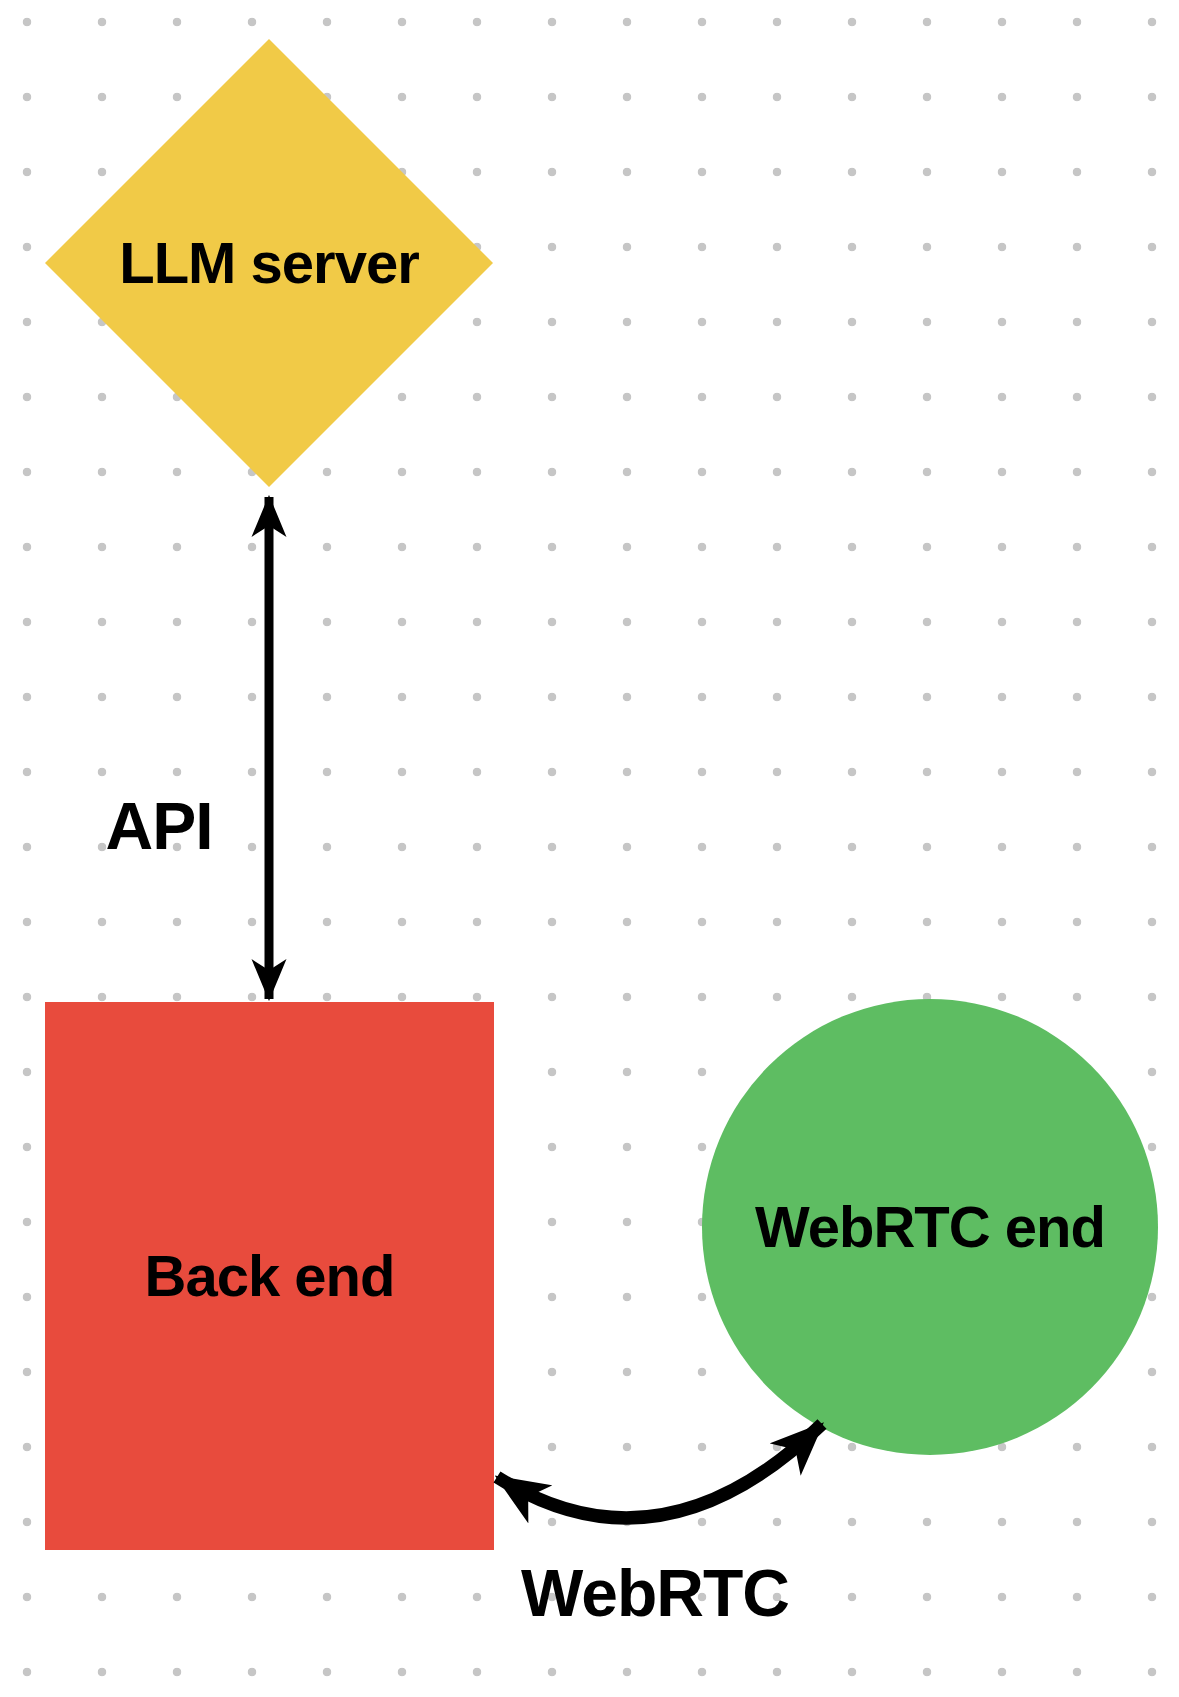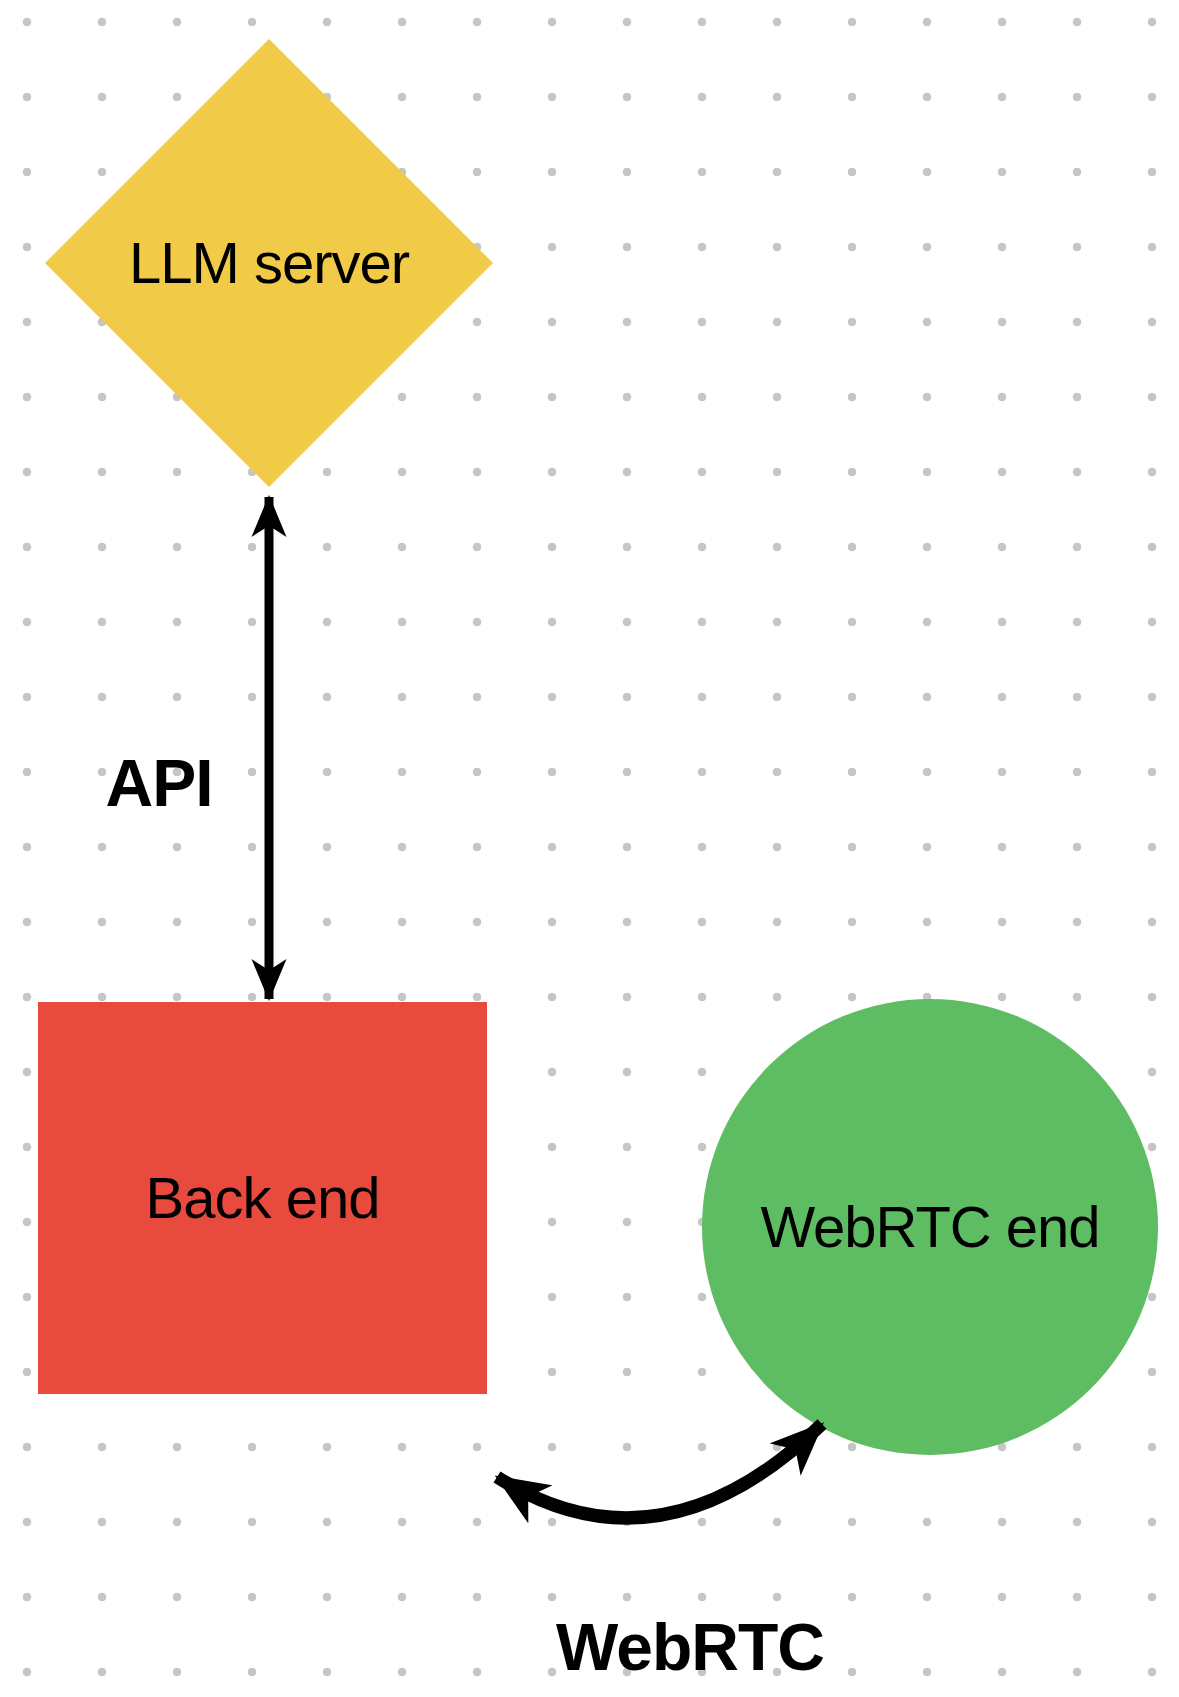--- a/index.html
+++ b/index.html
@@ -12,40 +12,40 @@
     background-size:75px 75px;
     font-family:"Liberation Sans","DejaVu Sans",sans-serif;
     color:#000;
   }
   .node{
     position:absolute;
     display:flex;align-items:center;justify-content:center;
   }
   .node-label{
     font-size:58px;line-height:1.15;letter-spacing:-1px;
-    color:#000;white-space:nowrap;
+    color:#000;white-space:nowrap;font-weight:bold;
   }
   #node-llm-server{
     left:45px;top:39px;width:448px;height:448px;
     clip-path:polygon(50% 0%,100% 50%,50% 100%,0% 50%);
   }
   #node-back-end{
-    left:38px;top:1002px;width:449px;height:392px;
+    left:45px;top:1002px;width:449px;height:548px;
   }
   #node-front-end{
     left:702px;top:999px;width:456px;height:456px;
     border-radius:50%;
   }
   .edge-label{
     position:absolute;transform:translate(-50%,-50%);
     font-size:66px;font-weight:700;letter-spacing:-1px;
     white-space:nowrap;color:#000;
   }
-  #label-api{left:159px;top:783px;}
-  #label-webrtc{left:655px;top:1647px;margin-left:35px;}
+  #label-api{left:159px;top:826px;}
+  #label-webrtc{left:655px;top:1593px;}
   #edges-svg{position:absolute;left:0;top:0;pointer-events:none;}
 </style>
 </head>
 <body>
 
 <div id="canvas">
 
   <div class="node" id="node-llm-server" style="background: rgb(241, 202, 71);">
     <span class="node-label">LLM server</span>
   </div>

